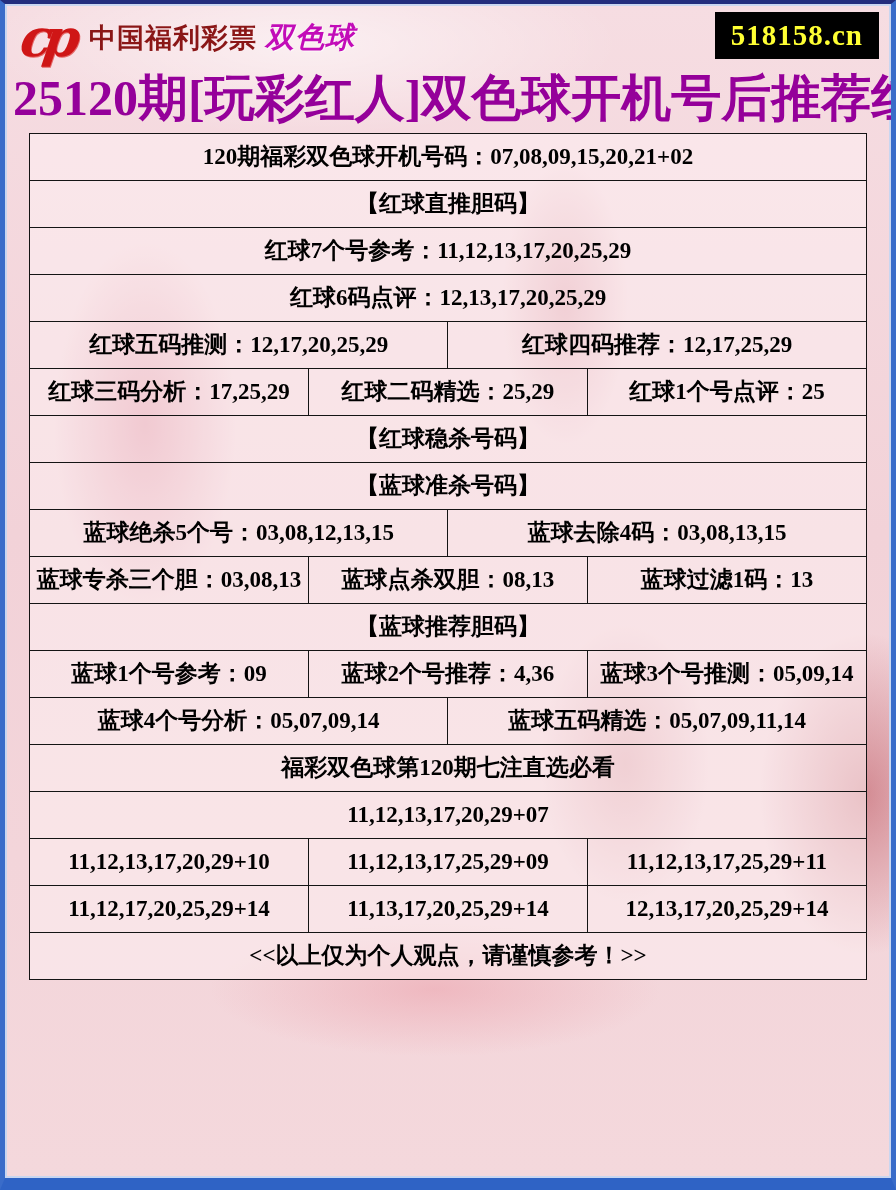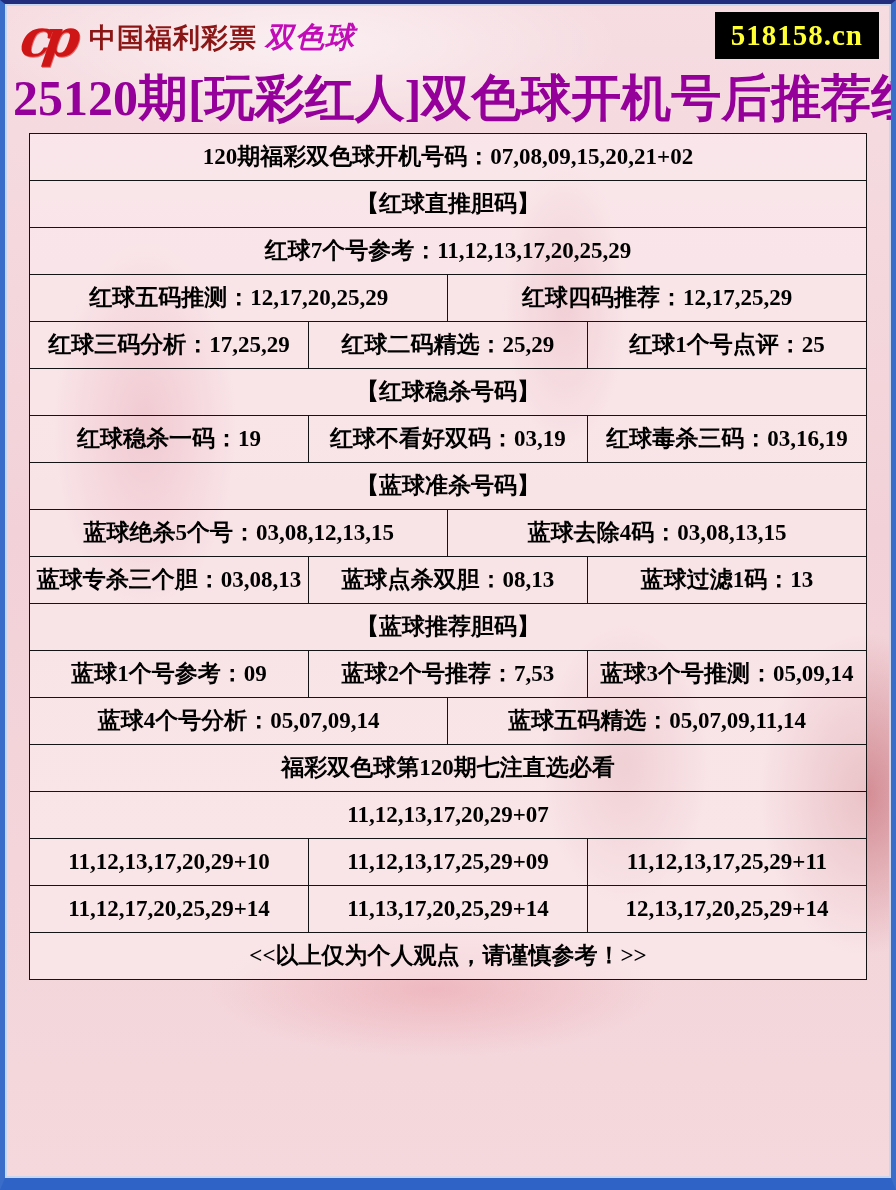--- a/index.html
+++ b/index.html
@@ -133,54 +133,52 @@
         <tr>
           <td colspan="6">120期福彩双色球开机号码：07,08,09,15,20,21+02</td>
         </tr>
         <tr>
           <td colspan="6" class="hdr">【红球直推胆码】</td>
         </tr>
         <tr>
           <td colspan="6">红球7个号参考：11,12,13,17,20,25,29</td>
         </tr>
         <tr>
+          <td colspan="6">红球6码点评：12,13,17,20,25,29</td>
+        </tr>
+        <tr>
           <td colspan="3">红球五码推测：12,17,20,25,29</td>
           <td colspan="3">红球四码推荐：12,17,25,29</td>
         </tr>
         <tr>
           <td colspan="2">红球三码分析：17,25,29</td>
           <td colspan="2">红球二码精选：25,29</td>
           <td colspan="2">红球1个号点评：25</td>
         </tr>
         <tr>
           <td colspan="6" class="hdr">【红球稳杀号码】</td>
         </tr>
         <tr>
-          <td colspan="2">红球稳杀一码：19</td>
-          <td colspan="2">红球不看好双码：03,19</td>
-          <td colspan="2">红球毒杀三码：03,16,19</td>
-        </tr>
-        <tr>
           <td colspan="6" class="hdr">【蓝球准杀号码】</td>
         </tr>
         <tr>
           <td colspan="3">蓝球绝杀5个号：03,08,12,13,15</td>
           <td colspan="3">蓝球去除4码：03,08,13,15</td>
         </tr>
         <tr>
           <td colspan="2">蓝球专杀三个胆：03,08,13</td>
           <td colspan="2">蓝球点杀双胆：08,13</td>
           <td colspan="2">蓝球过滤1码：13</td>
         </tr>
         <tr>
           <td colspan="6" class="hdr">【蓝球推荐胆码】</td>
         </tr>
         <tr>
           <td colspan="2">蓝球1个号参考：09</td>
-          <td colspan="2">蓝球2个号推荐：7,53</td>
+          <td colspan="2">蓝球2个号推荐：4,36</td>
           <td colspan="2">蓝球3个号推测：05,09,14</td>
         </tr>
         <tr>
           <td colspan="3">蓝球4个号分析：05,07,09,14</td>
           <td colspan="3">蓝球五码精选：05,07,09,11,14</td>
         </tr>
         <tr>
           <td colspan="6">福彩双色球第120期七注直选必看</td>
         </tr>
         <tr>

